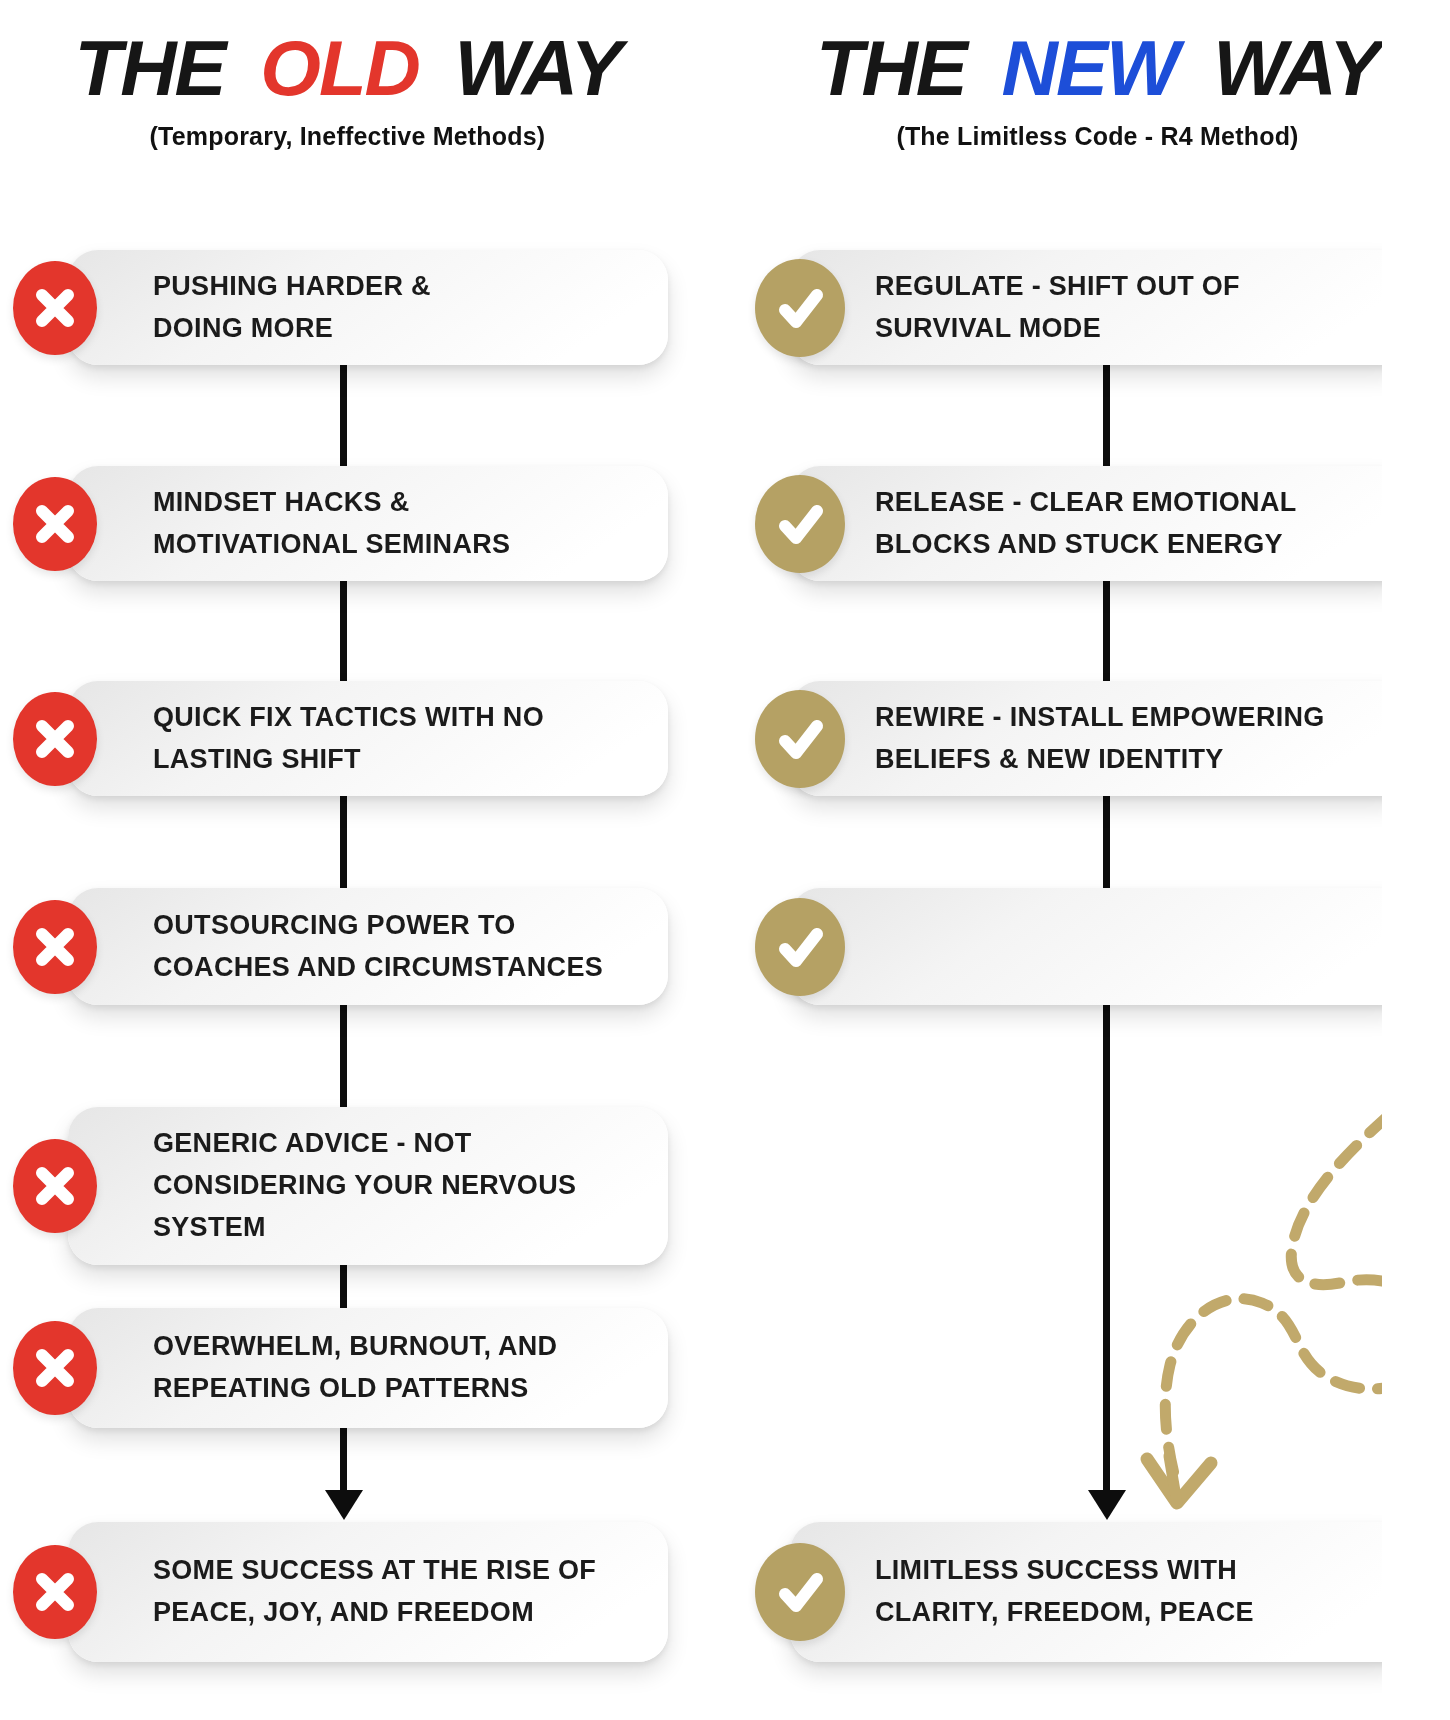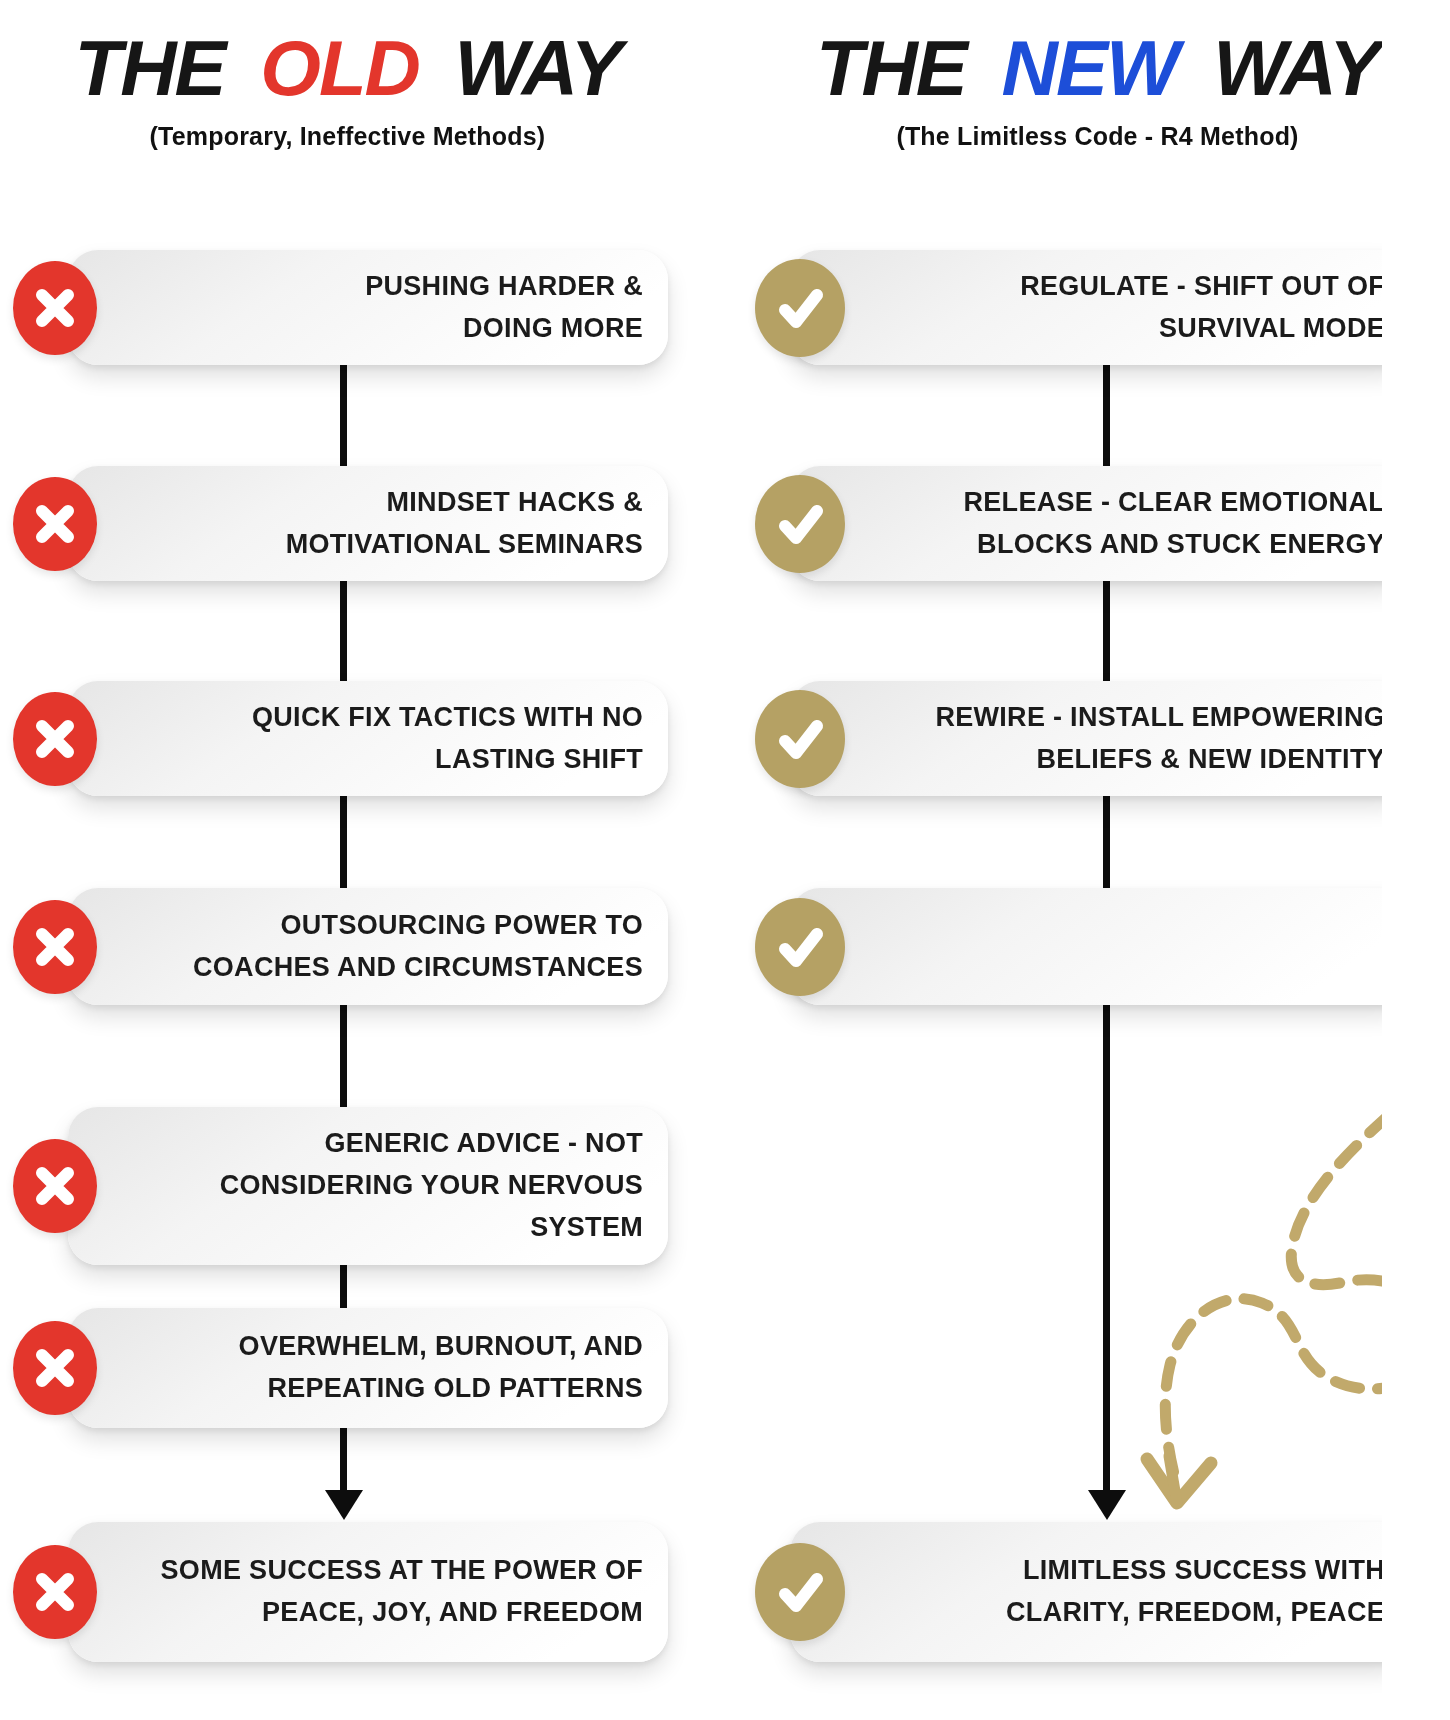--- a/index.html
+++ b/index.html
@@ -28,21 +28,21 @@
   .box {
     position:absolute; border-radius:30px;
     background:linear-gradient(145deg,#e6e6e6 0%,#f4f4f4 35%,#ffffff 85%);
     box-shadow:0 12px 22px rgba(0,0,0,0.12), 0 3px 6px rgba(0,0,0,0.08);
     display:flex; align-items:center;
   }
   .box.left  { left:68px;  width:600px; }
   .box.right { left:790px; width:620px; }
   .box-text {
     margin:0; width:100%; padding:6px 25px 6px 85px;
-    text-align:right; white-space:pre-line;
+    text-align:left; white-space:pre-line;
     font-size:27px; font-weight:700; color:#1b1b1b; line-height:1.55; letter-spacing:0.3px;
   }
 
   
   .circle {
     position:absolute; top:50%; transform:translateY(-50%);
     border-radius:50%; display:flex; align-items:center; justify-content:center;
     box-shadow:0 4px 8px rgba(0,0,0,0.10);
   }
   .circle.red  { left:-55px; width:84px; height:94px; background:#e3362c; }
@@ -172,21 +172,21 @@
     <p class="box-text">OVERWHELM, BURNOUT, AND
 REPEATING OLD PATTERNS</p>
   </div>
 
   <div class="box left" style="top:1522px;height:140px;">
     <span class="circle red">
       <svg width="54" height="54" viewBox="0 0 54 54">
           <path d="M14 14 L40 40 M40 14 L14 40" stroke="#ffffff" stroke-width="12" stroke-linecap="round" fill="none"></path>
         </svg>
     </span>
-    <p class="box-text">SOME SUCCESS AT THE POWER OF
+    <p class="box-text">SOME SUCCESS AT THE RISE OF
 PEACE, JOY, AND FREEDOM</p>
   </div>
 
   <div class="box right" style="top:250px;height:115px;">
     <span class="circle gold">
       <svg width="58" height="58" viewBox="0 0 58 58">
           <path d="M14 31 L25 43 L46 16" stroke="#ffffff" stroke-width="12" stroke-linecap="round" stroke-linejoin="round" fill="none"></path>
         </svg>
     </span>
     <p class="box-text">REGULATE - SHIFT OUT OF

